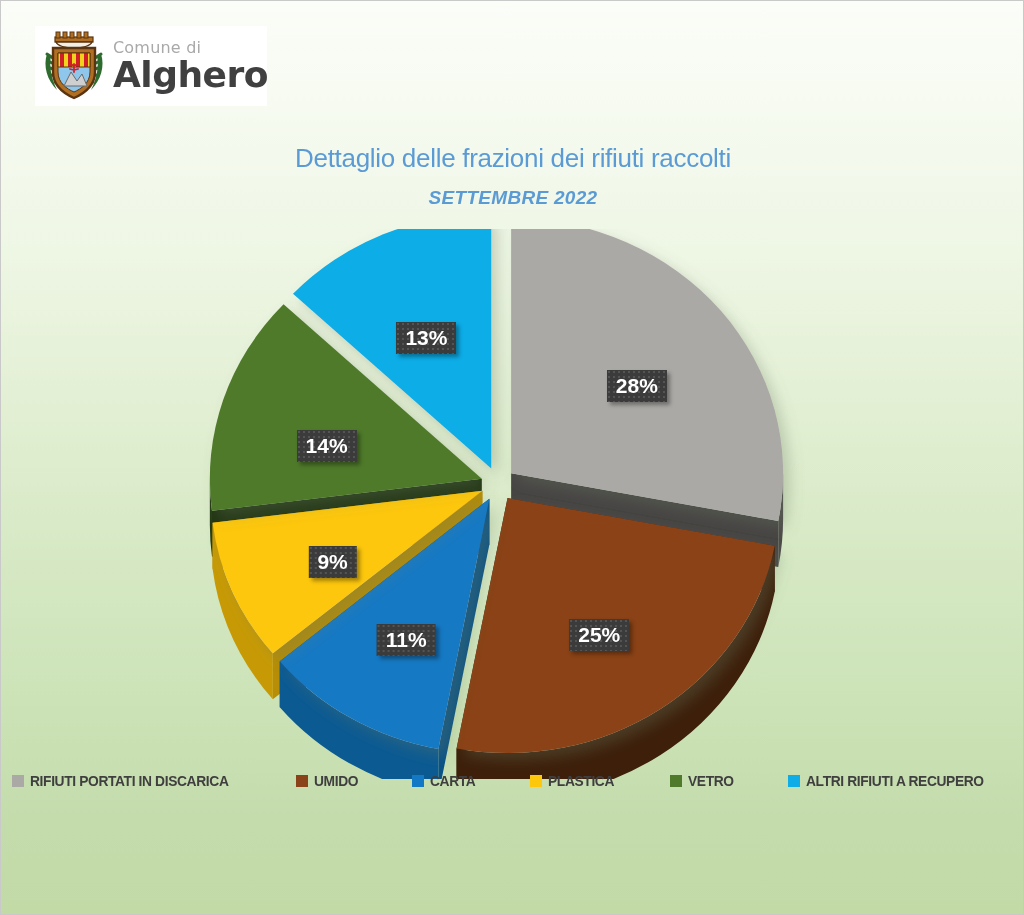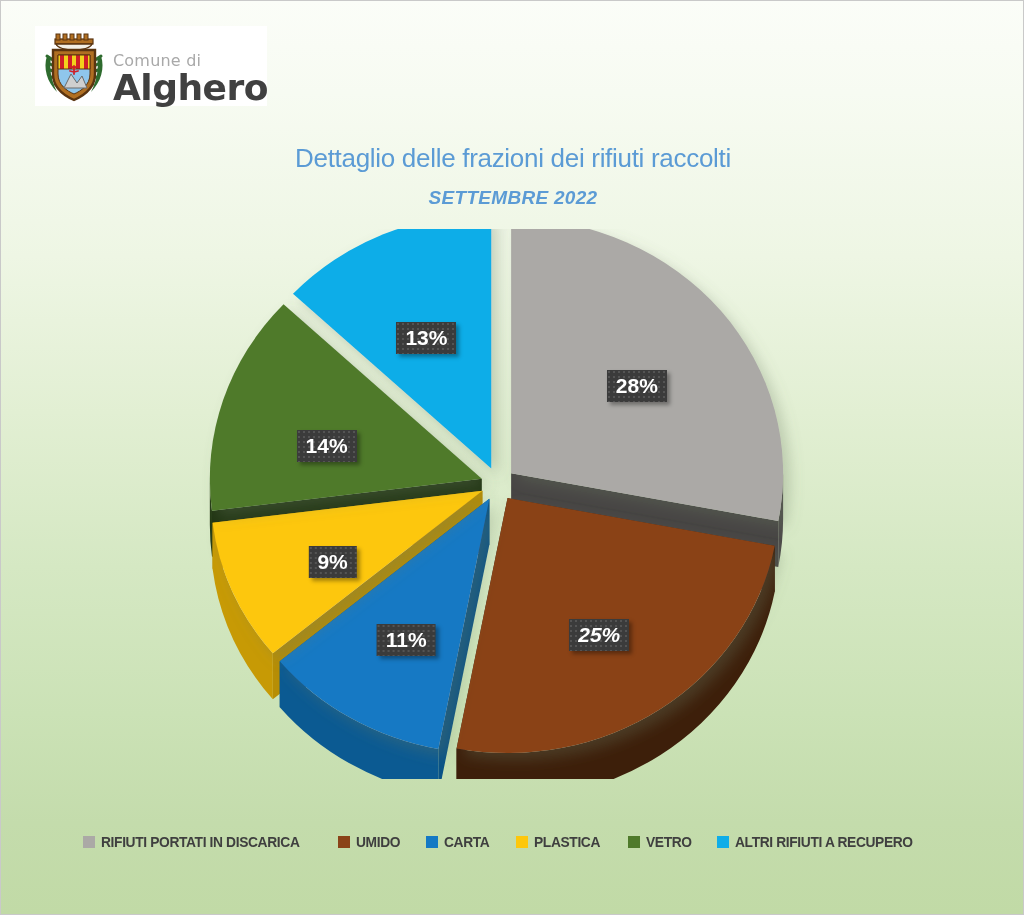--- a/index.html
+++ b/index.html
@@ -29,21 +29,21 @@
 
   
   #logo-box {
     position: absolute;
     left: 34px;
     top: 25px;
     width: 232px;
     height: 80px;
     background: #ffffff;
     display: flex;
-    align-items: flex-end;
+    align-items: center;
   }
   #crest {
     width: 74px;
     height: 76px;
     margin-left: 2px;
     flex: 0 0 auto;
   }
   #logo-words {
     margin-left: 2px;
     line-height: 1;
@@ -117,24 +117,24 @@
     padding: 5px 9px 6px 9px;
     box-shadow: 3px 3px 4px rgba(0,0,0,0.35);
     white-space: nowrap;
     line-height: 1;
   }
 
   
   #legend {
     position: absolute;
     left: 0;
-    top: 832px;
+    top: 771px;
     width: 1009px;
     display: flex;
-    justify-content: center;
+    justify-content: space-between;
     align-items: center;
   }
   .legend-item {
     display: flex;
     align-items: center;
     margin: 0 11px;
   }
   .legend-swatch {
     width: 12px;
     height: 12px;
@@ -241,21 +241,21 @@
           <path d="M 480.8320392229824 249.7467110956259 L 210.97684046544447 281.70668565452354 A 272 255 0 0 1 282.55257256435857 75.18719908381019 Z" fill="#4f7a2b" filter="url(#pie-shadow)">
             <title>VETRO 14%</title>
           </path>
           <path d="M 490.24848585920876 239.3981713633723 L 291.9690192005849 64.8386593515566 A 272 255 0 0 1 490.2484858592087 -15.601828636627687 Z" fill="#0fade8" filter="url(#pie-shadow)">
             <title>ALTRI RIFIUTI A RECUPERO 13%</title>
           </path>
         </g>
     </svg>
     <div id="pie-labels">
         <div class="data-label" style="left: 635.846px; top: 156.758px;">28%</div>
-        <div class="data-label" style="left: 598.287px; top: 405.724px; font-style: italic;">25%</div>
+        <div class="data-label" style="left: 598.287px; top: 405.724px;">25%</div>
         <div class="data-label" style="left: 405.271px; top: 411.446px; text-align: center;">11%</div>
         <div class="data-label" style="left: 331.621px; top: 332.635px;">9%</div>
         <div class="data-label" style="left: 325.62px; top: 217px;">14%</div>
         <div class="data-label" style="left: 425.434px; top: 109.102px;">13%</div>
       </div>
   </div>
 
   <div id="legend">
       <div class="legend-item">
         <span class="legend-swatch" style="background: rgb(171, 169, 166);"></span>

